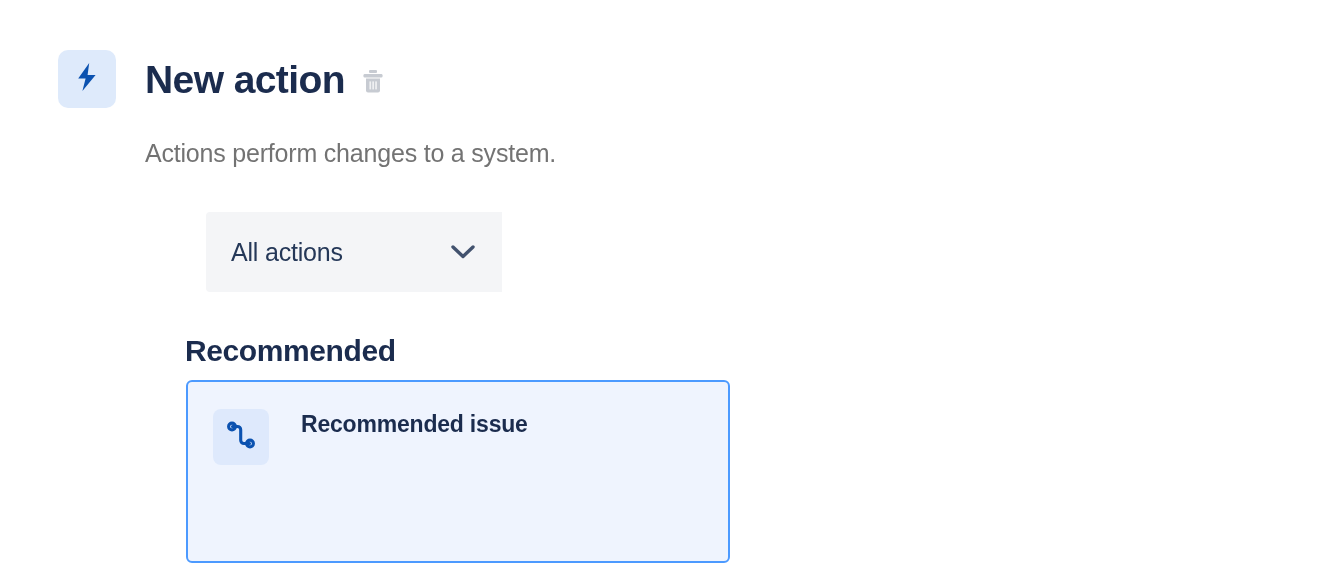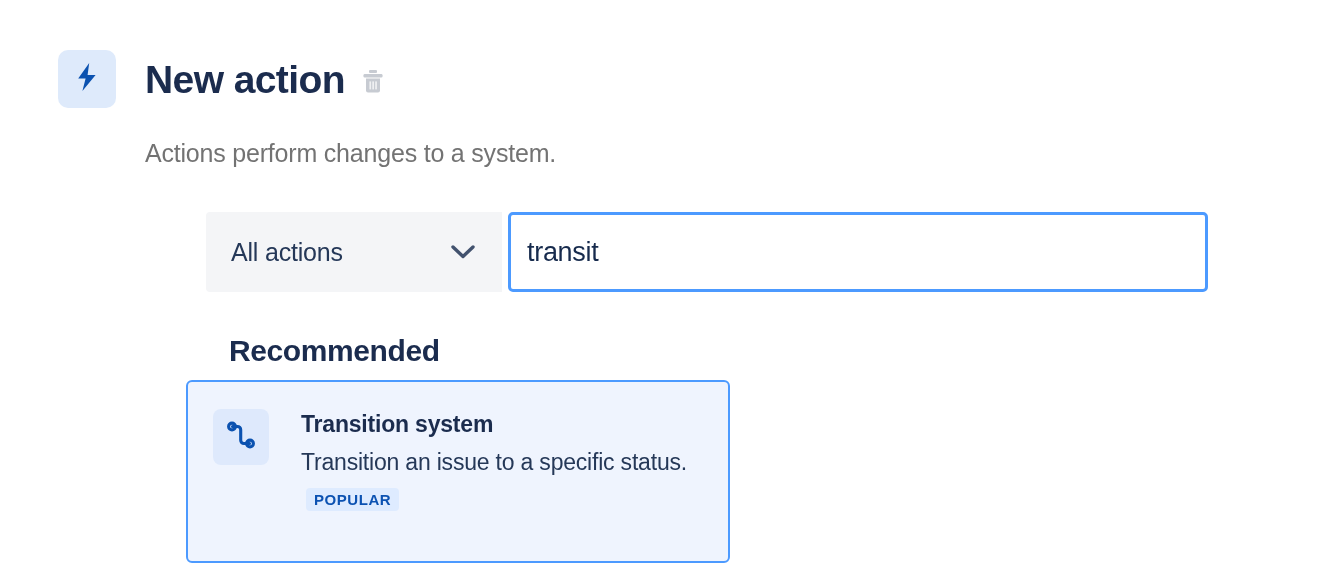--- a/index.html
+++ b/index.html
@@ -128,21 +128,20 @@
   
   .section-heading {
     position: absolute;
     left: 185px;
     top: 333px;
     font-size: 30px;
     font-weight: bold;
     color: #1B2C4E;
     letter-spacing: -0.4px;
     line-height: 1.2;
-    margin-left: 44px;
   }
 
   .action-card {
     position: absolute;
     left: 186px;
     top: 380px;
     width: 544px;
     height: 183px;
     box-sizing: border-box;
     background: #EFF4FE;
@@ -232,36 +231,32 @@
 
   <div class="filter-select">
     <span>All actions</span>
     <span class="chevron">
       <svg width="26" height="16" viewBox="0 0 26 16" aria-hidden="true">
         <path d="M3 3 L13 12.5 L23 3" fill="none" stroke="#42526E" stroke-width="3.4" stroke-linecap="round" stroke-linejoin="round"></path>
       </svg>
     </span>
   </div>
 
-  <div class="search-input-wrap">
-    <input class="search-input" type="text" autofocus="" value="transit" style="">
-  </div>
 </div>
 
 <div class="section-heading">Recommended</div>
 
 <div class="action-card">
 
   <div class="card-icon-tile">
     <span>
       <svg width="32" height="32" viewBox="0 0 32 32" aria-hidden="true">
         <path d="M7.5 7.5 H12.5 a3.2 3.2 0 0 1 3.2 3.2 V21.3 a3.2 3.2 0 0 0 3.2 3.2 H24.5" fill="none" stroke="#0B52B0" stroke-width="3.1" stroke-linecap="round"></path>
         <circle cx="7" cy="7.5" r="3.4" fill="none" stroke="#0B52B0" stroke-width="3.1"></circle>
         <circle cx="25" cy="24.5" r="3.4" fill="none" stroke="#0B52B0" stroke-width="3.1"></circle>
       </svg>
     </span>
   </div>
 
   <div class="card-text">
-    <div class="card-title">Transition system</div>
-    <div class="card-desc"><span>Transition an issue to a specific status.</span><span class="badge">POPULAR</span></div>
+    <div class="card-title">Recommended issue</div>
   </div>
 </div>
 
 </body></html>

